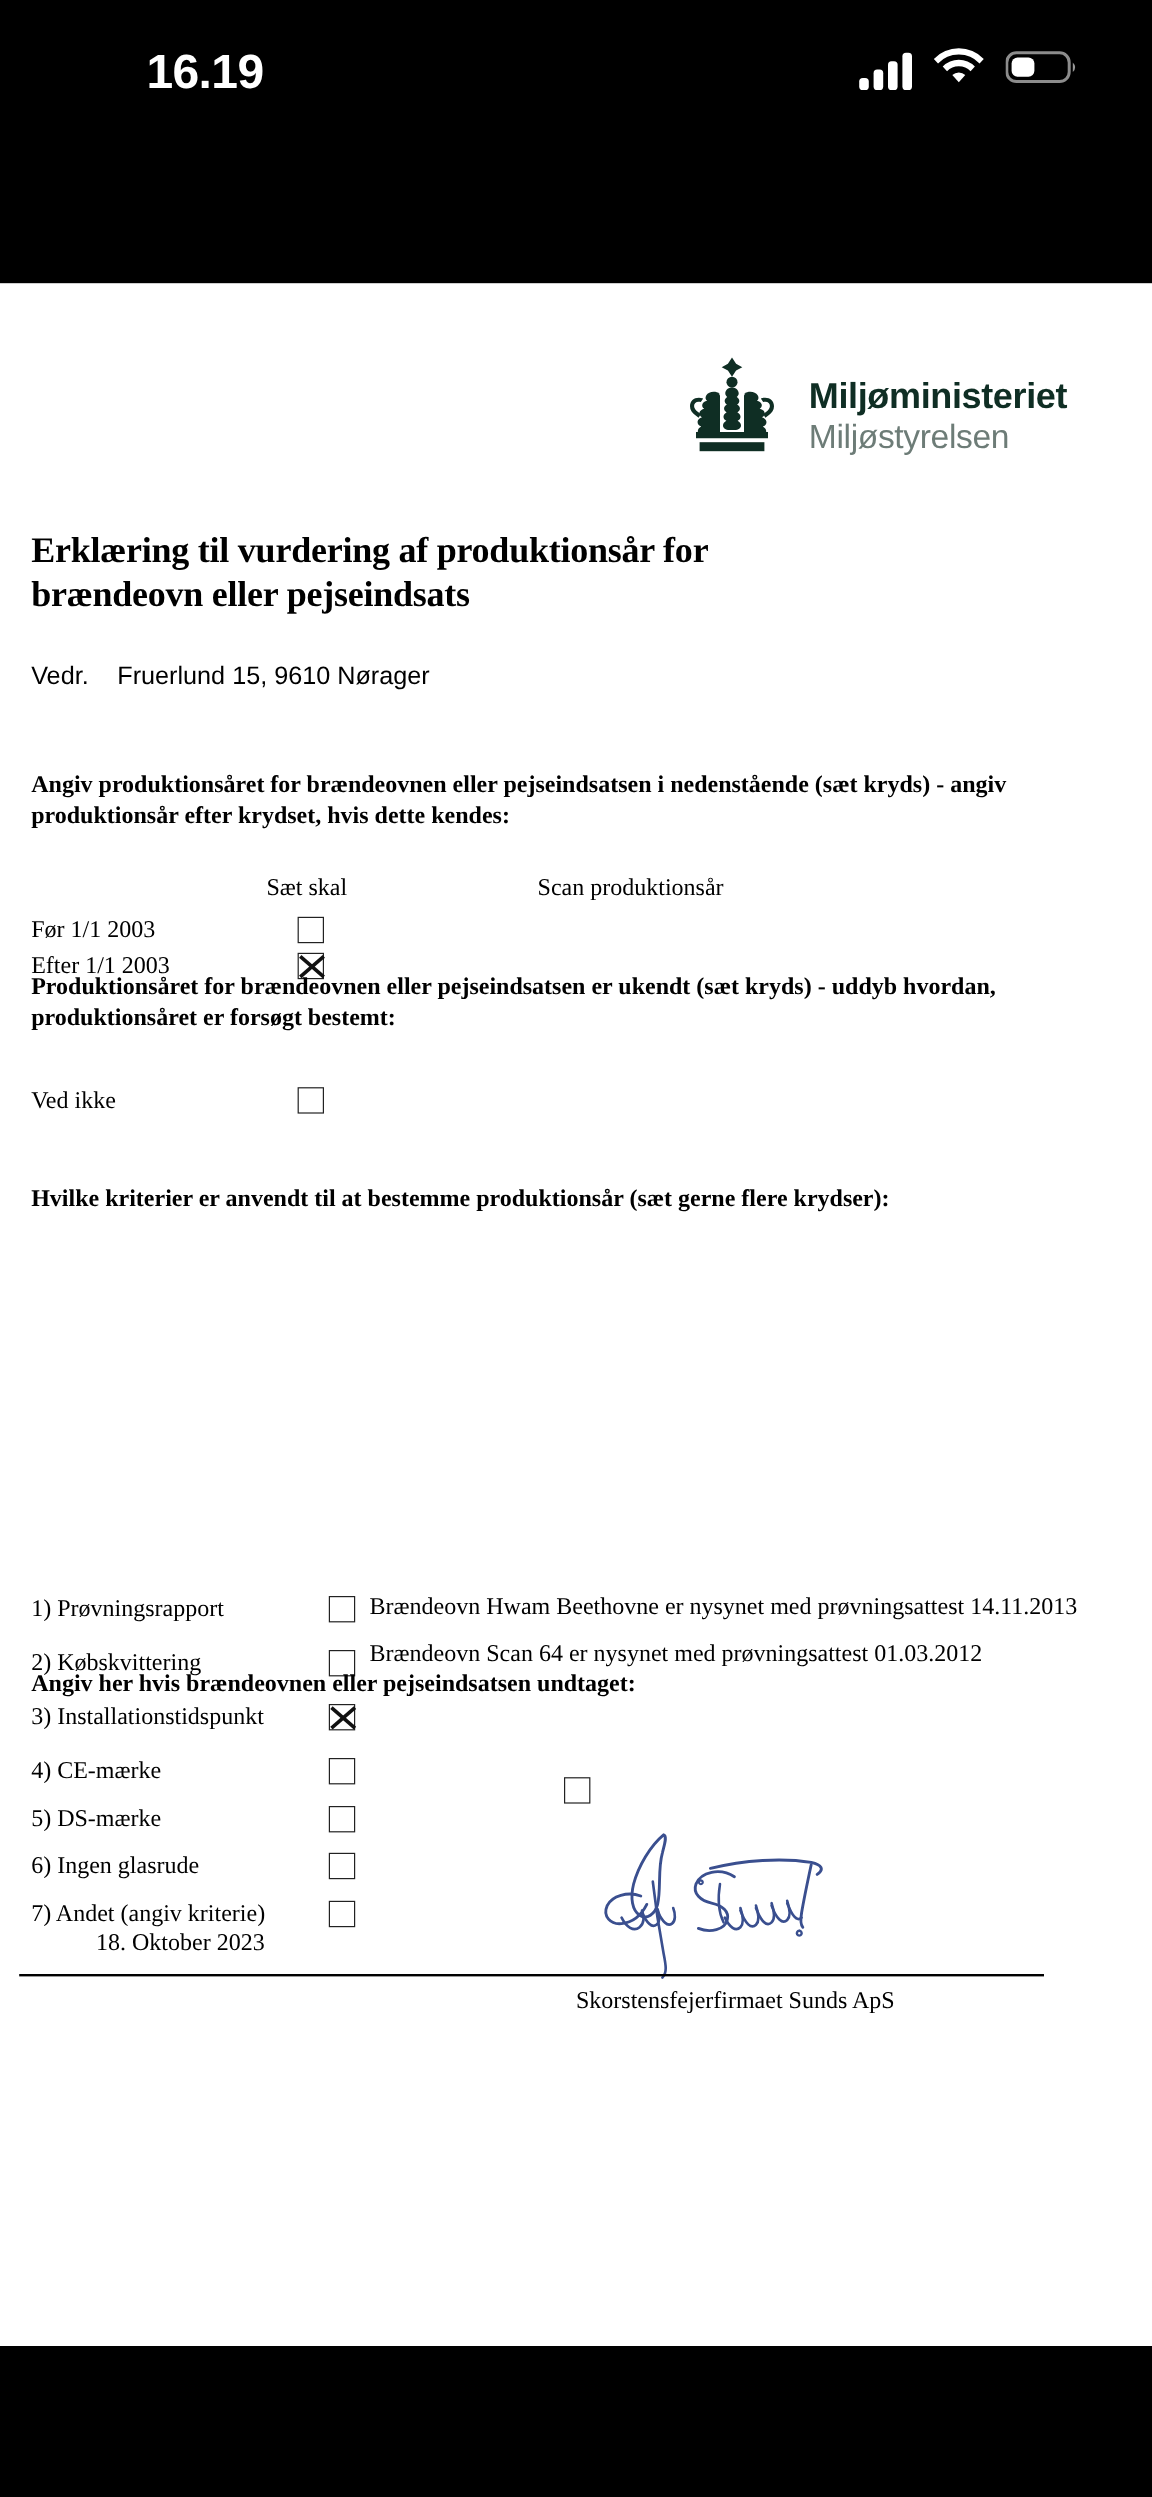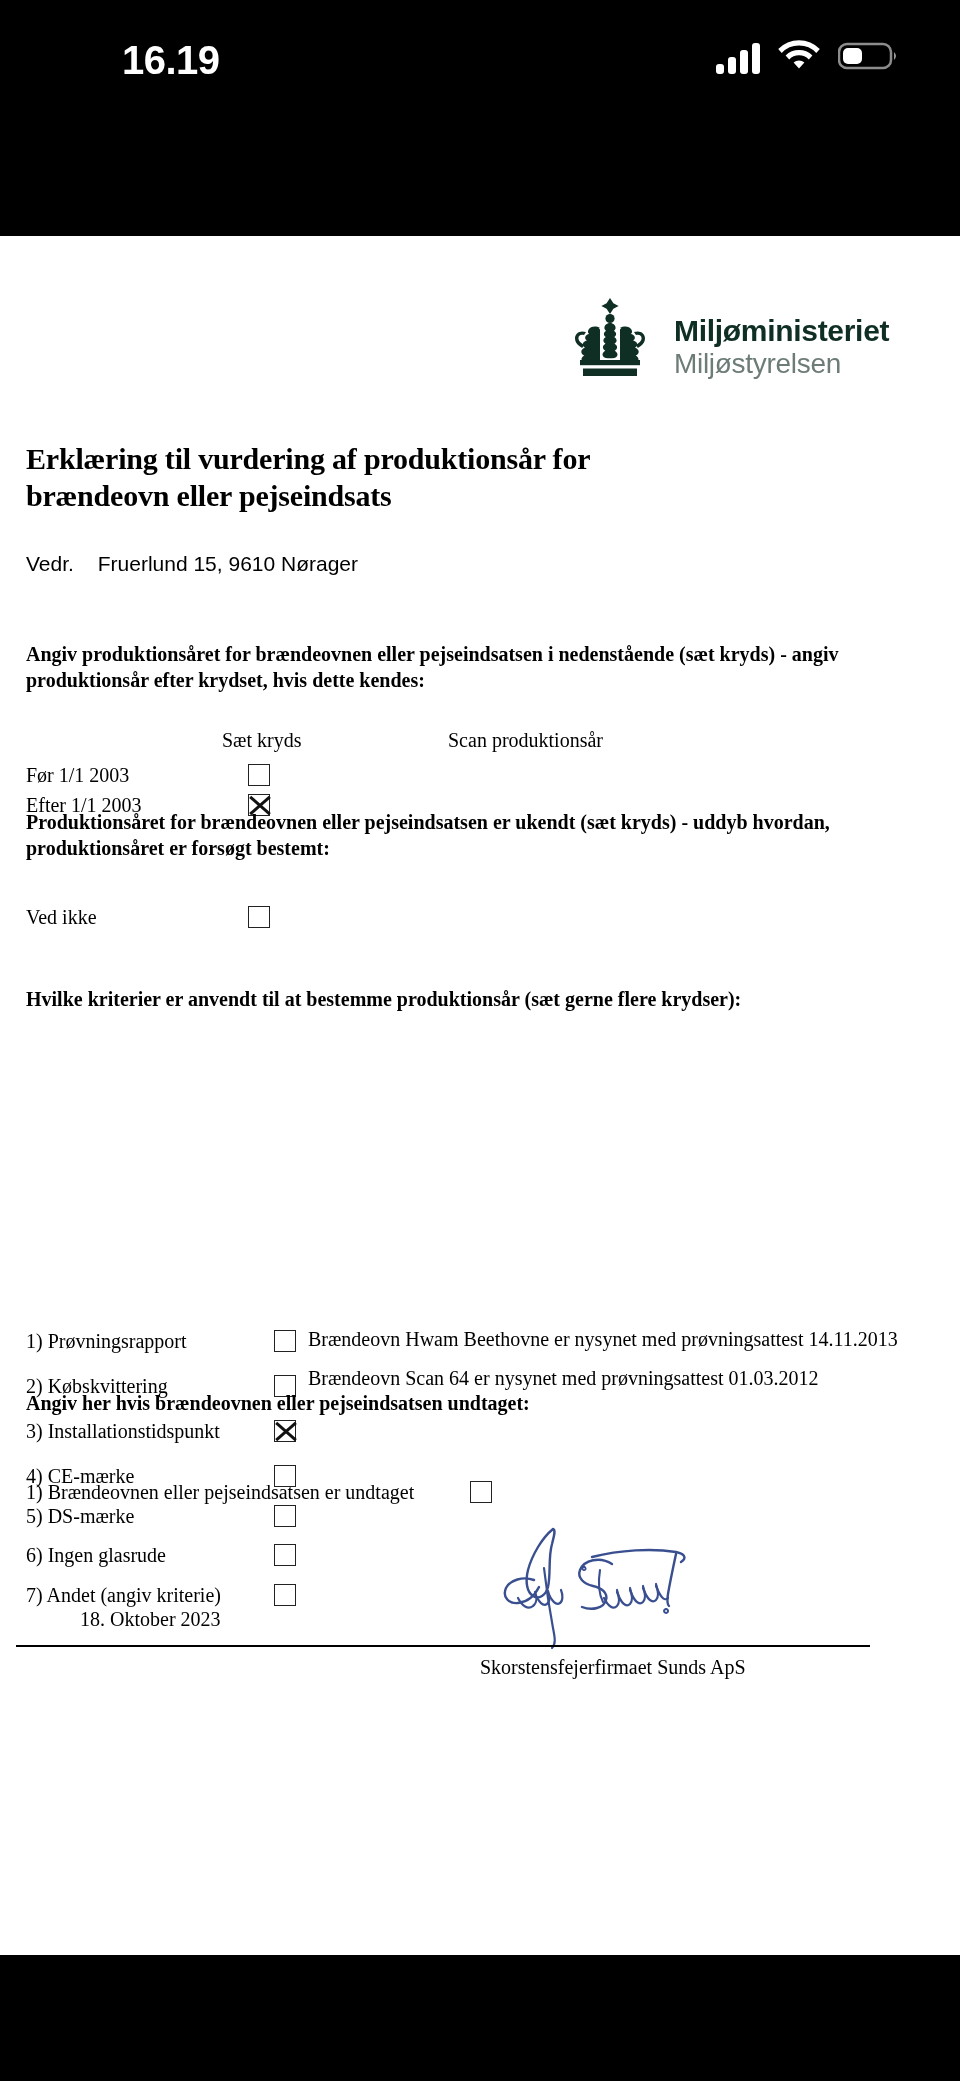--- a/index.html
+++ b/index.html
@@ -319,21 +319,21 @@
     
     <div class="vedr">
       <span class="lbl">Vedr.</span>
       <span>Fruerlund 15, 9610 Nørager</span>
     </div>
 
     
     <div class="h2 s1">Angiv produktionsåret for brændeovnen eller pejseindsatsen i nedenstående (sæt kryds) - angiv produktionsår efter krydset, hvis dette kendes:</div>
 
     
-    <div class="col-head c1">Sæt kryds</div>
+    <div class="col-head c1">Sæt skal</div>
     <div class="col-head c2">Scan produktionsår</div>
 
     
     <div class="row r-foer">
       <span class="lab">Før 1/1 2003</span>
       <span class="cb"></span>
     </div>
     <div class="row r-efter">
       <span class="lab">Efter 1/1 2003</span>
       <span class="cb checked"></span>
@@ -382,21 +382,20 @@
 
     <div class="notes note1">Brændeovn Hwam Beethovne er nysynet med prøvningsattest 14.11.2013</div>
     <div class="notes note2">Brændeovn Scan 64 er nysynet med prøvningsattest 01.03.2012</div>
 
     
     <div class="h2 s4">
       <span>Angiv her hvis brændeovnen eller pejseindsatsen undtaget:</span>
     </div>
 
     <div class="exempt-row">
-      <span class="lab">1) Brændeovnen eller pejseindsatsen er undtaget</span>
       <span class="cb"></span>
     </div>
 
     
     <div class="sig-date">18. Oktober 2023</div>
 
     <span>
       <svg class="sig-svg" viewBox="0 0 250 127" xmlns="http://www.w3.org/2000/svg">
         <g fill="none" stroke="#3a4f8f" stroke-linecap="round" stroke-linejoin="round">
           <path d="M73 5 C62 14 52 31 48 46 C45 58 47 68 53 72 C59 76 66 71 68 63 C71 50 68 34 72 20 C74 12 76 6 73 5 Z" stroke-width="2.4"></path>

